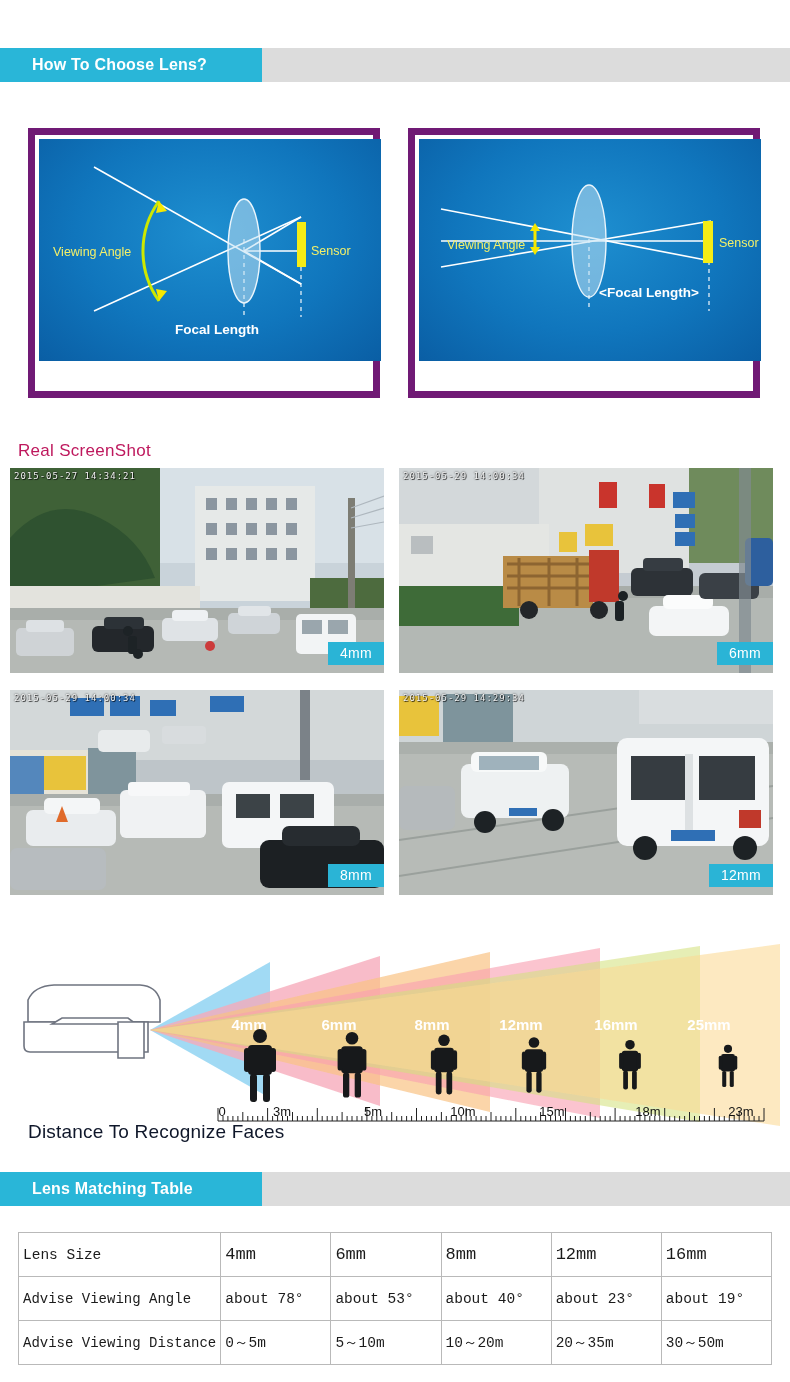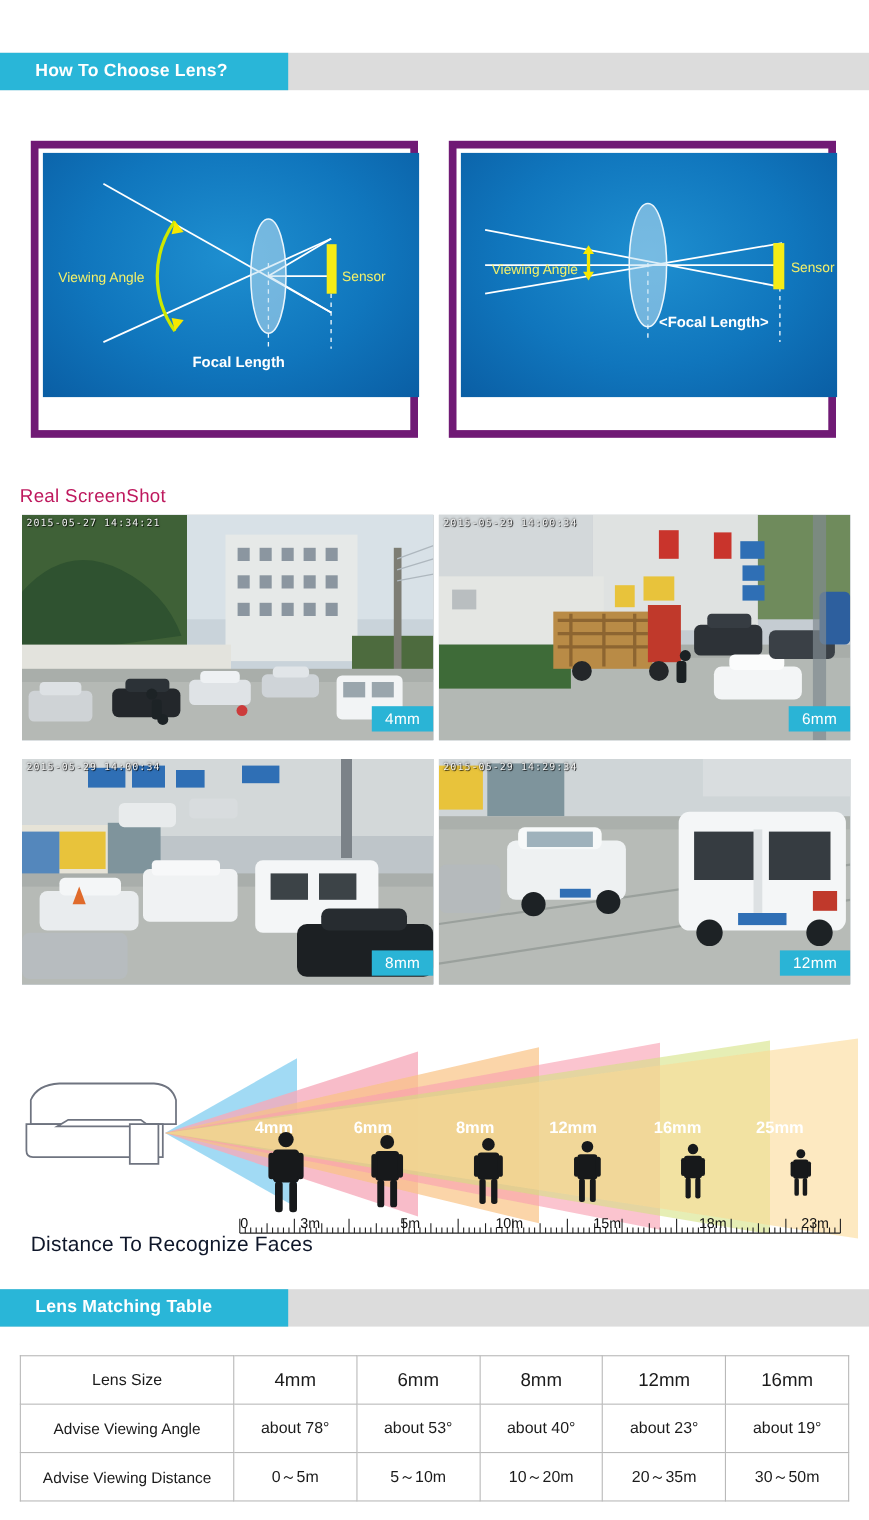--- a/index.html
+++ b/index.html
@@ -53,21 +53,21 @@
     position:absolute; left:18px; top:441px;
     font-size:17px; color:#be185d; letter-spacing:.3px;
   }
 
   
   .shots { position:absolute; left:0; top:468px; width:790px; height:440px; }
   .shot {
     position:absolute; width:374px; height:205px; overflow:hidden;
     background:#9aa3a8;
   }
-  .shot.c0 { left:20px; }
+  .shot.c0 { left:10px; }
   .shot.c1 { left:399px; }
   .shot.r0 { top:0px; }
   .shot.r1 { top:222px; }
   .shot .scene { position:absolute; left:0; top:0; width:100%; height:100%; }
   .shot .ts {
     position:absolute; left:4px; top:3px;
     font-family:"DejaVu Sans Mono", monospace;
     font-size:9px; color:#f2f2f2;
     letter-spacing:1px;
     text-shadow:0 0 2px rgba(0,0,0,.9), 1px 1px 0 rgba(0,0,0,.6);
@@ -89,22 +89,22 @@
   }
 
   
   .tbl-wrap { position:absolute; left:18px; top:1232px; width:754px; }
   table.lens {
     border-collapse:collapse; width:754px;
     font-size:14.5px; color:#1b1b1b;
   }
   table.lens td {
     border:1px solid #b9b9b9;
-    height:44px; text-align:center; vertical-align:middle;
-    padding:0 4px; font-weight:normal; white-space:nowrap;
+    height:44px; vertical-align:middle;
+    padding:0 4px; font-weight:normal; white-space:nowrap;font-family:Liberation Mono, monospace;
   }
   table.lens td.rowhead { width:194px; font-size:14px; }
   table.lens tr:first-child td { font-size:17px; }
   table.lens tr:first-child td.rowhead { font-size:14.5px; }
 </style>
 </head>
 <body>
 
 <div class="banner-wrap" style="top:48px;">
   <div class="banner-bg"></div>

